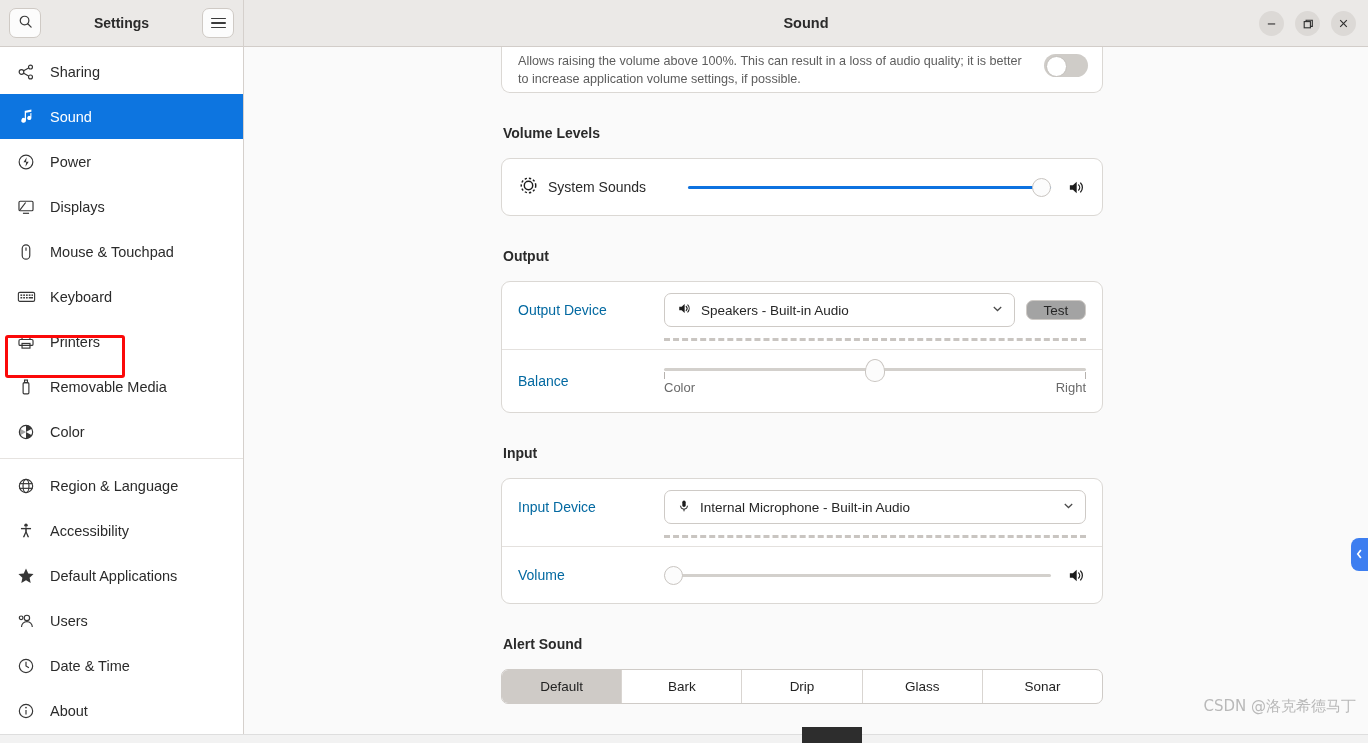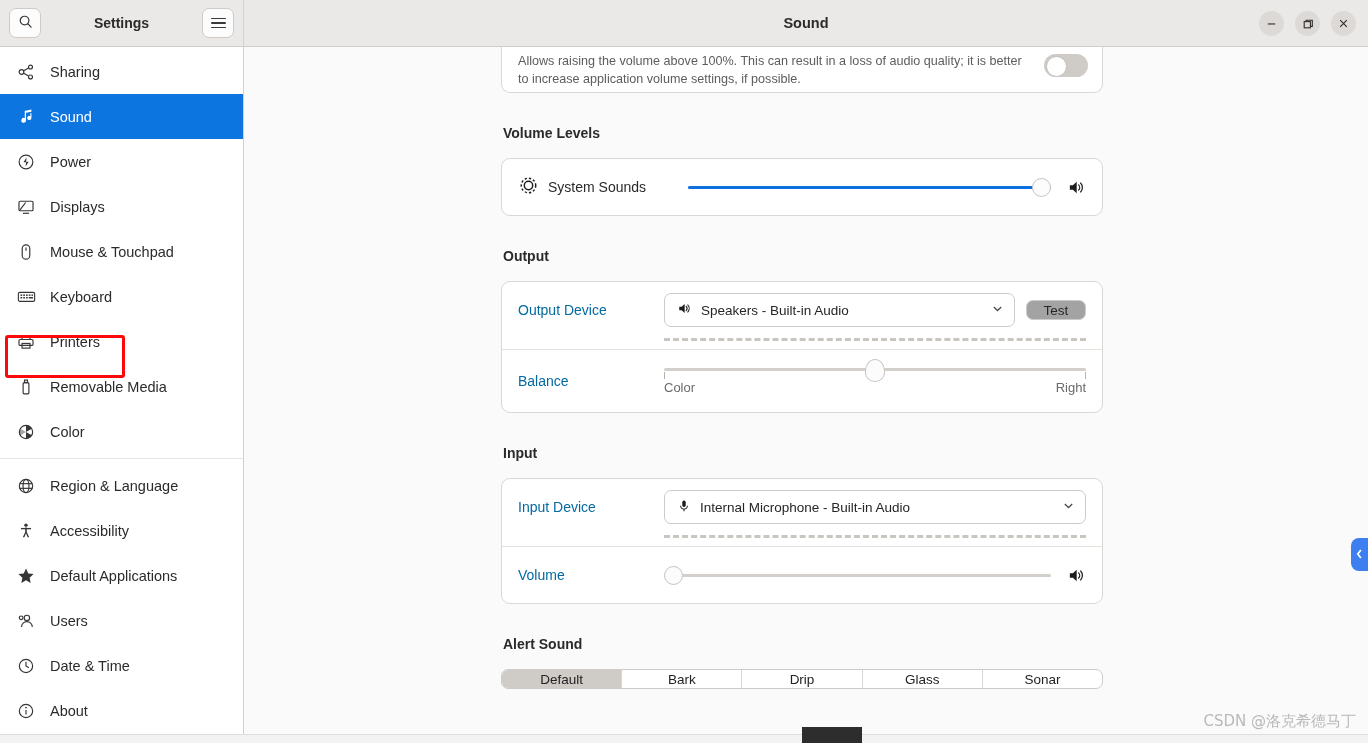--- a/index.html
+++ b/index.html
@@ -197,21 +197,21 @@
     width: 20px; height: 23px;
     background: #fcfcfc; border: 1px solid #c9c5c1;
     border-radius: 10px 10px 10px 10px / 12px 12px 9px 9px;
     cursor: pointer;
   }
   .bal-ends { display: flex; justify-content: space-between; margin-top: 9px; font-size: 13px; color: #6a6a6a; }
 
   
   .segmented {
     width: 602px; margin: 0 auto;
-    height: 20px;
+    height: 35px;
     background: #ffffff;
     border: 1px solid #cfcbc7;
     border-radius: 7px;
     display: flex; overflow: hidden;
   }
   .seg {
     flex: 1; display: flex; align-items: center; justify-content: center;
     font-size: 13.5px; color: #232323; cursor: pointer;
     border-right: 1px solid #d9d5d1;
   }
@@ -223,21 +223,21 @@
     position: absolute; right: 0; top: 538px;
     width: 17px; height: 33px;
     background: #3d7ef0;
     border-radius: 8px 0 0 8px;
     display: flex; align-items: center; justify-content: center;
     cursor: pointer; z-index: 20;
   }
   .edge-tab svg { stroke: #ffffff; stroke-width: 2; fill: none; }
 
   .watermark {
-    position: absolute; right: 12px; bottom: 12px;
+    position: absolute; right: 12px; bottom: 27px;
     font-size: 15px; color: #b9b9b9;
     font-family: "DejaVu Sans", sans-serif;
     z-index: 15; white-space: nowrap;
   }
   .bottom-dark {
     position: absolute; left: 802px; bottom: 0;
     width: 60px; height: 16px; background: #2d2d2d; z-index: 12;
   }
   .bottom-strip {
     position: absolute; left: 0; right: 0; bottom: 0; height: 9px;

